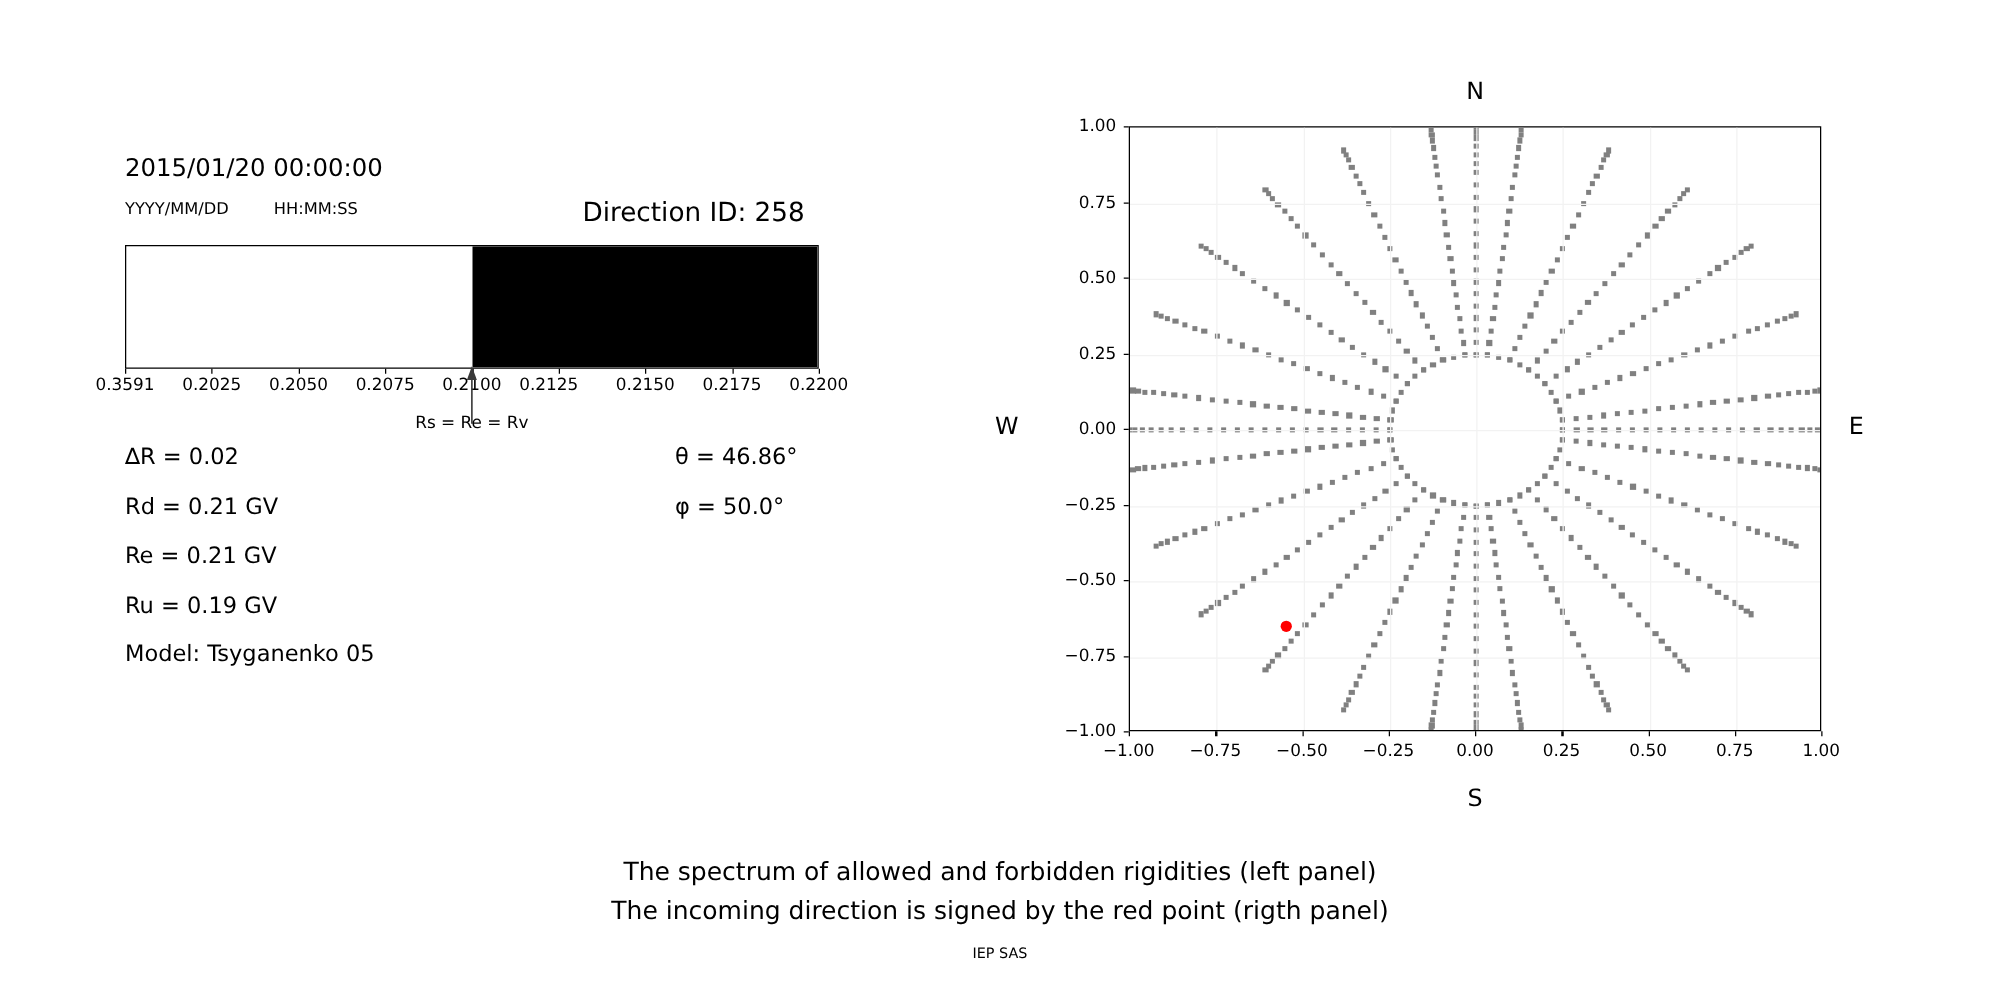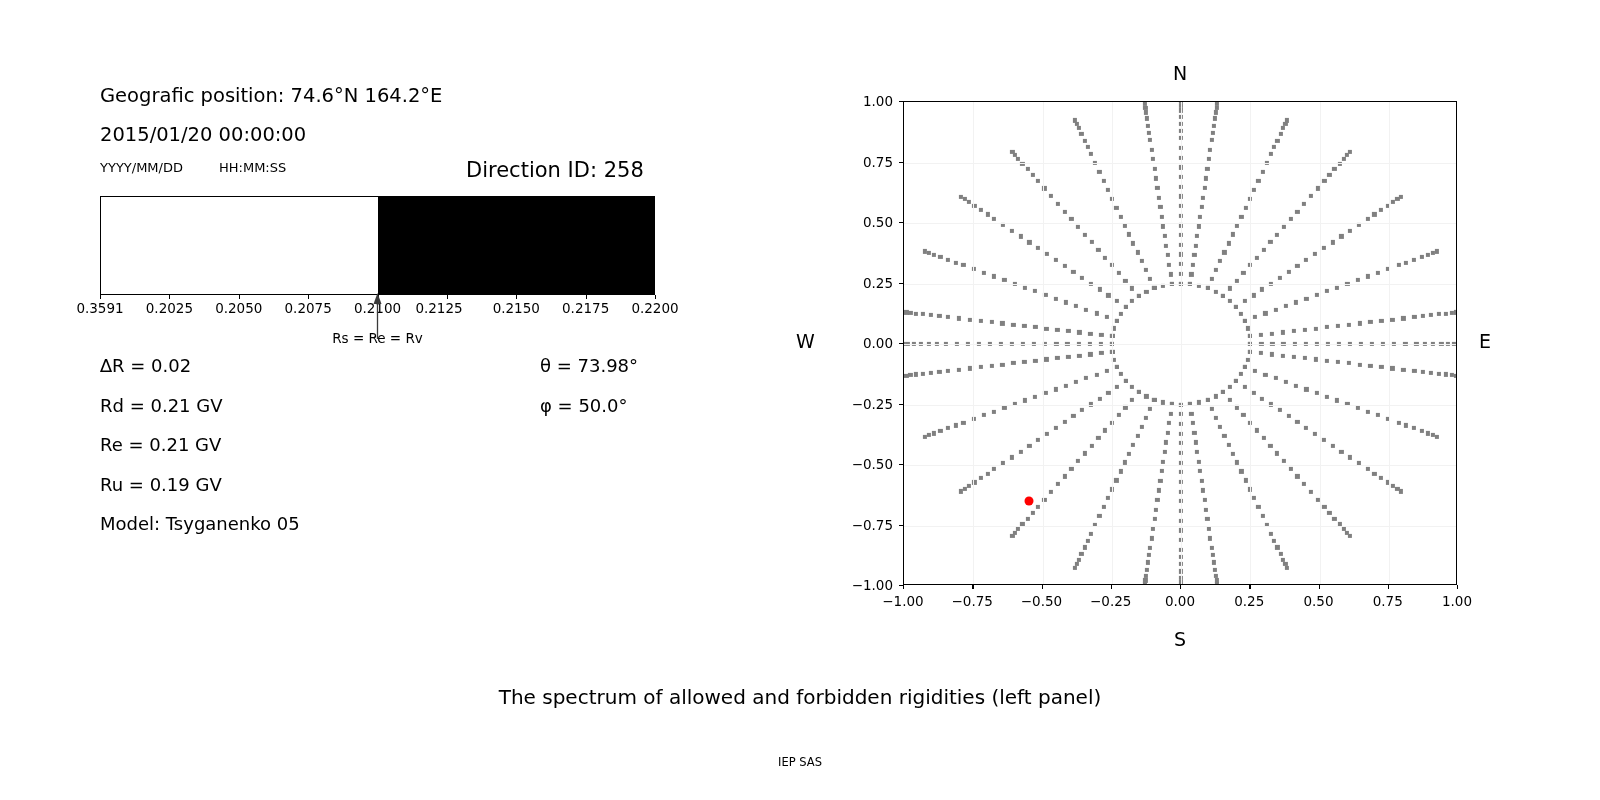--- a/index.html
+++ b/index.html
@@ -189,21 +189,20 @@
     text-align: center;
     font-size: 11.5px;
     color: #000;
   }
 </style>
 </head>
 <body>
 
 <div id="left-panel">
 
-  <div class="info-line" id="geo-position">Geografic position: 74.6°N 164.2°E</div>
 
   <div class="info-line" id="datetime">2015/01/20 00:00:00</div>
 
   <div class="info-line" id="fmt-date">YYYY/MM/DD</div>
 
   <div class="info-line" id="fmt-time">HH:MM:SS</div>
 
   <div class="info-line" id="direction-id">Direction ID: 258</div>
 
   <div id="spectrum-wrap">
@@ -239,21 +238,21 @@
     </svg>
 
   <div id="rs-annotation" style="left: 377.5px;">Rs = Re = Rv</div>
 
   <div id="param-block">
       <div class="param param-left" style="top: 355px;">∆R = 0.02</div>
       <div class="param param-left" style="top: 394.5px;">Rd = 0.21 GV</div>
       <div class="param param-left" style="top: 434px;">Re = 0.21 GV</div>
       <div class="param param-left" style="top: 473.5px;">Ru = 0.19 GV</div>
       <div class="param param-left" style="top: 513px;">Model: Tsyganenko 05</div>
-      <div class="param param-right" style="top: 355px;">θ = 73.98°</div>
+      <div class="param param-right" style="top: 355px;">θ = 46.86°</div>
       <div class="param param-right" style="top: 394.5px;">φ = 50.0°</div>
     </div>
 
 </div>
 
 <div id="right-panel">
 
   <div class="compass" id="compass-n" style="left: 313px; top: 22px;">N</div>
   <div class="compass" id="compass-s" style="left: 314px; top: 588px;">S</div>
   <div class="compass" id="compass-w" style="left: -64px; top: 290px;">W</div>
@@ -977,15 +976,16 @@
       <div class="ax-tick-y" style="left: 39px; top: 121.5px;"></div>
       <div class="ax-lab-y" style="left: -19px; width: 52px; top: 121.5px;">0.75</div>
       <div class="ax-tick-y" style="left: 39px; top: 61px;"></div>
       <div class="ax-lab-y" style="left: -19px; width: 52px; top: 61px;">1.00</div>
     </div>
 
 </div>
 
 <div id="caption">
   <div class="caption-line">The spectrum of allowed and forbidden rigidities (left panel)</div>
+  <div class="caption-line">The incoming direction is signed by the red point (rigth panel)</div>
 </div>
 
 <div id="footer">IEP SAS</div>
 
 </body></html>

